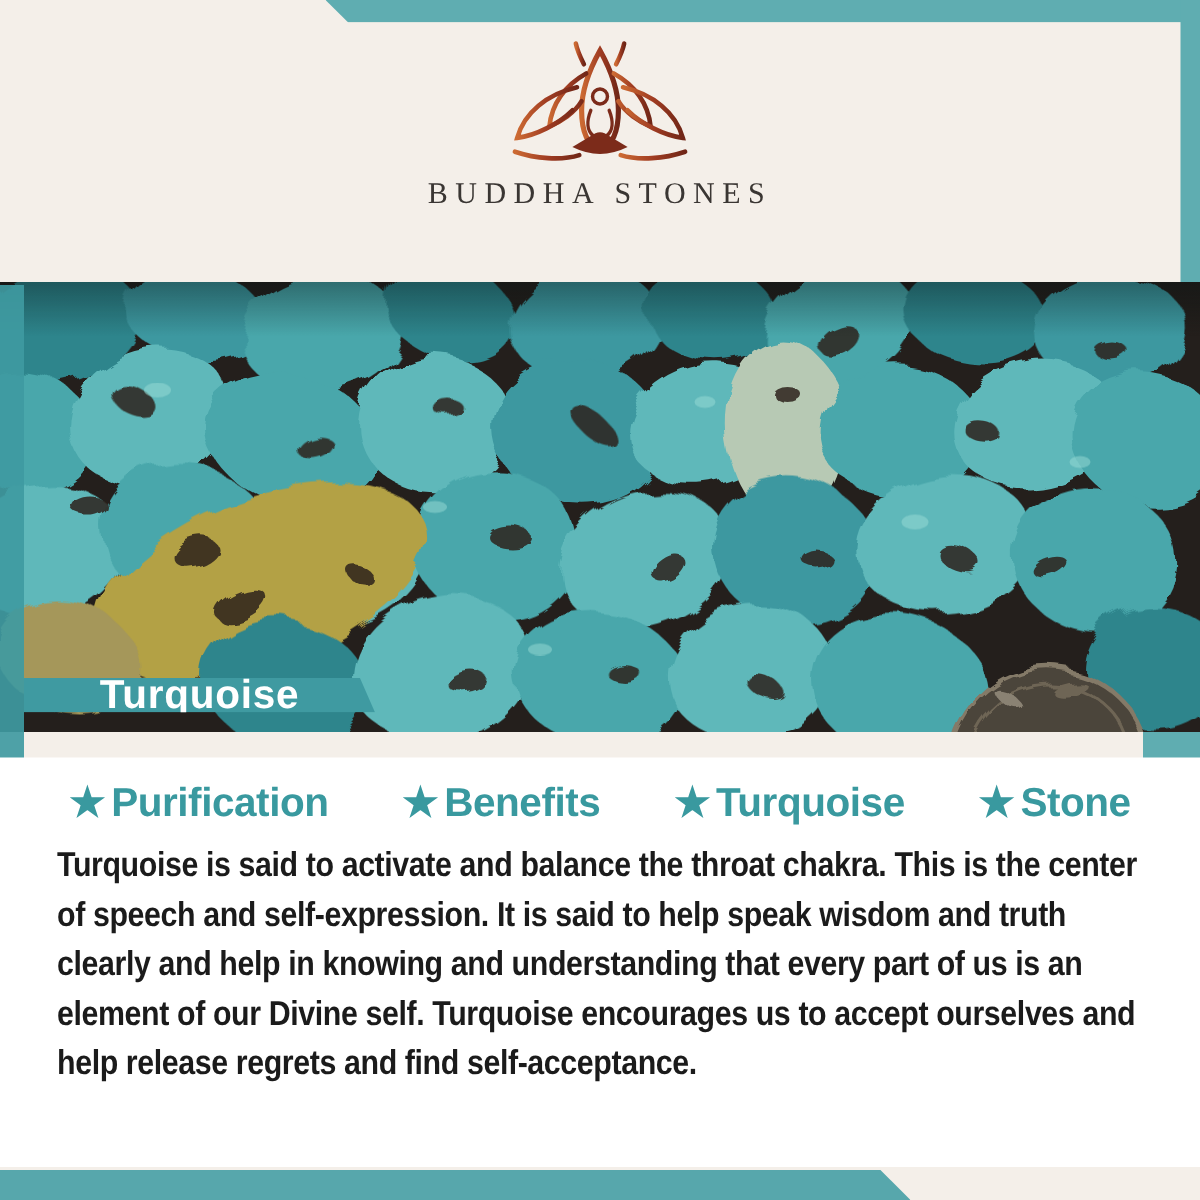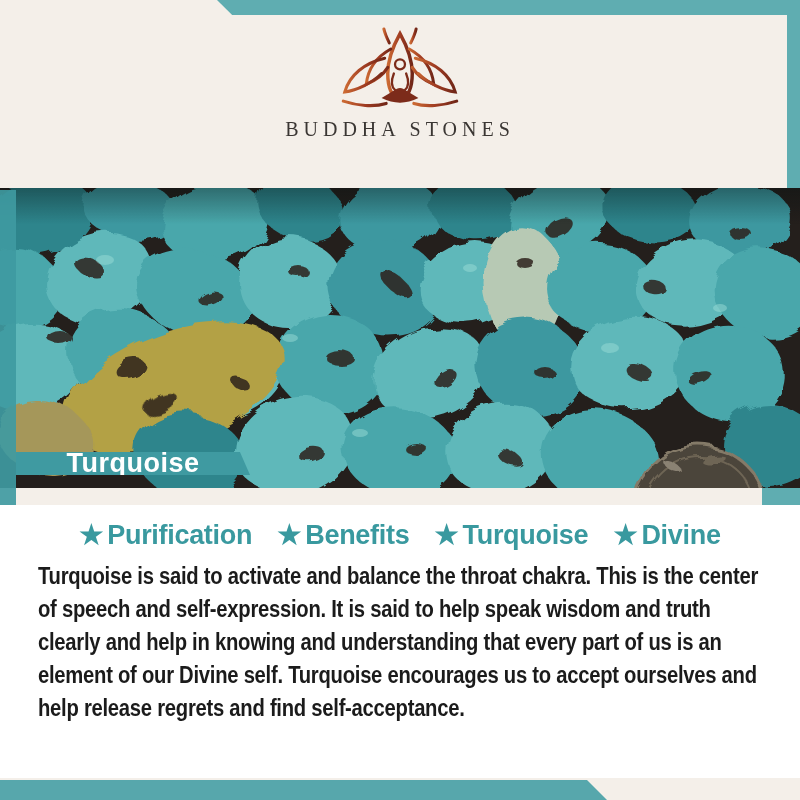--- a/index.html
+++ b/index.html
@@ -60,21 +60,21 @@
   }
   
   .panel{
     position:absolute;left:0;top:505px;width:800px;height:273px;background:#ffffff;
   }
   .features{
     position:absolute;left:0;top:519px;width:800px;
     text-align:center;font-size:27px;font-weight:700;color:#39999f;
     letter-spacing:-.3px;white-space:nowrap;
   }
-  .feature{display:inline-block;margin:0 9px;}
+  .feature{display:inline-block;margin:0 21px;}
   .feature .star{margin-right:4px;}
   .description{
     position:absolute;left:38px;top:560px;width:840px;
     transform:scaleX(.88);transform-origin:0 0;
     font-size:23px;line-height:33px;font-weight:700;letter-spacing:-.3px;
     color:#1b1b1b;
   }
 </style>
 </head>
 <body>
@@ -222,18 +222,18 @@
   <div class="ribbon">
     <span>Turquoise</span>
   </div>
 
   <div class="panel"></div>
 
   <div class="features">
     <span class="feature"><span class="star">★</span><span>Purification</span></span>
     <span class="feature"><span class="star">★</span><span>Benefits</span></span>
     <span class="feature"><span class="star">★</span><span>Turquoise</span></span>
-    <span class="feature"><span class="star">★</span><span>Divine</span></span>
+    <span class="feature"><span class="star">★</span><span>Stone</span></span>
   </div>
 
   <div class="description">Turquoise is said to activate and balance the throat chakra. This is the center of speech and self-expression. It is said to help speak wisdom and truth clearly and help in knowing and understanding that every part of us is an element of our Divine self. Turquoise encourages us to accept ourselves and help release regrets and find self-acceptance.</div>
 
 </div>
 
 </body></html>

